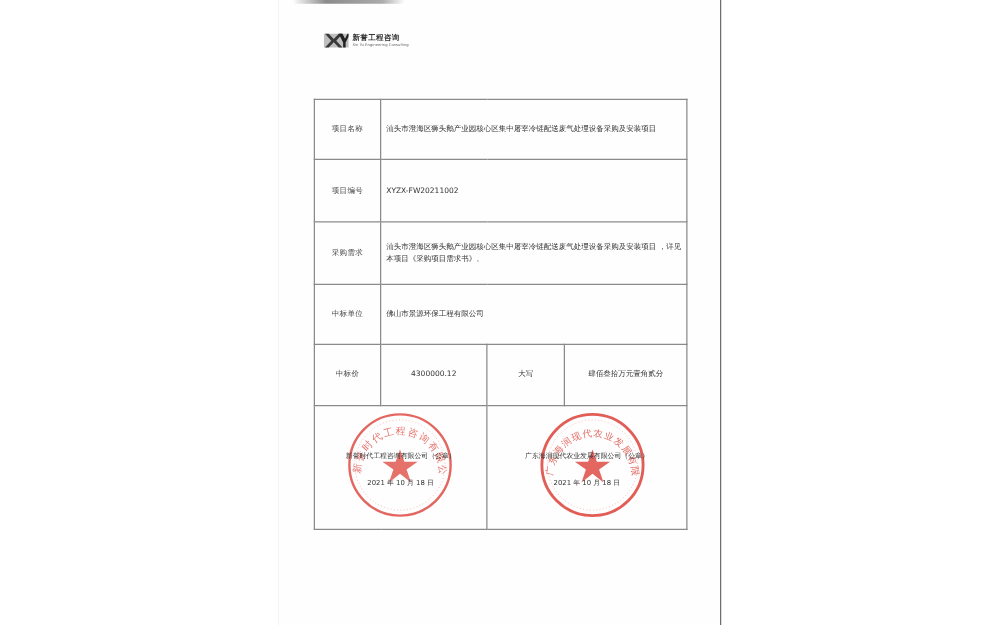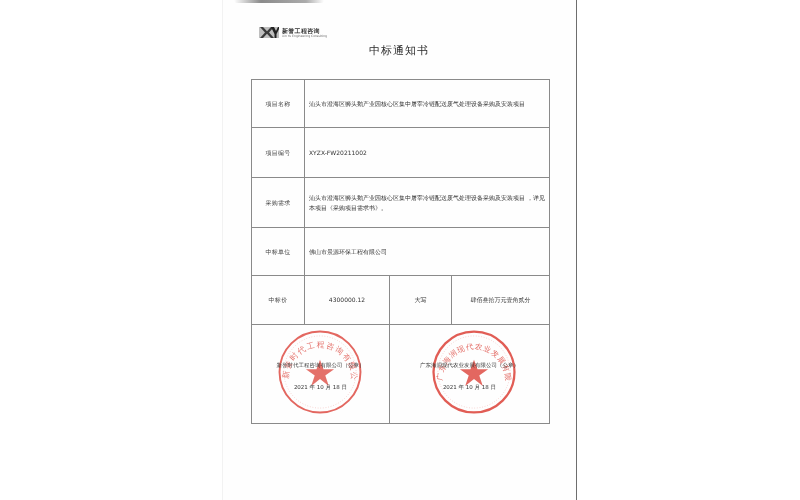--- a/index.html
+++ b/index.html
@@ -154,21 +154,20 @@
           <path d="M1 1 L6 6.5 L1 12 L4 12 L8 7.8 L12 12 L15 12 L10 6.5 L15 1 L12 1 L8 5.2 L4 1 Z" fill="#3a3a3a"></path>
           <path d="M12 1 L15 1 L17 5 L19 1 L20 1 L20 3 L17.5 8 L17.5 12 L15.5 12 L15.5 8 Z" fill="#222"></path>
         </svg>
       </span>
       <span class="logo-text">
         <span class="logo-cn">新誉工程咨询</span>
         <span class="logo-en">Xin Yu Engineering Consulting</span>
       </span>
     </div>
 
-    <div class="doc-title">中标通知书</div>
 
     <table class="notice">
       <colgroup>
         <col style="width:53px">
         <col style="width:85px">
         <col style="width:62px">
         <col style="width:98px">
       </colgroup>
       <tbody>
           <tr class="row-48">

